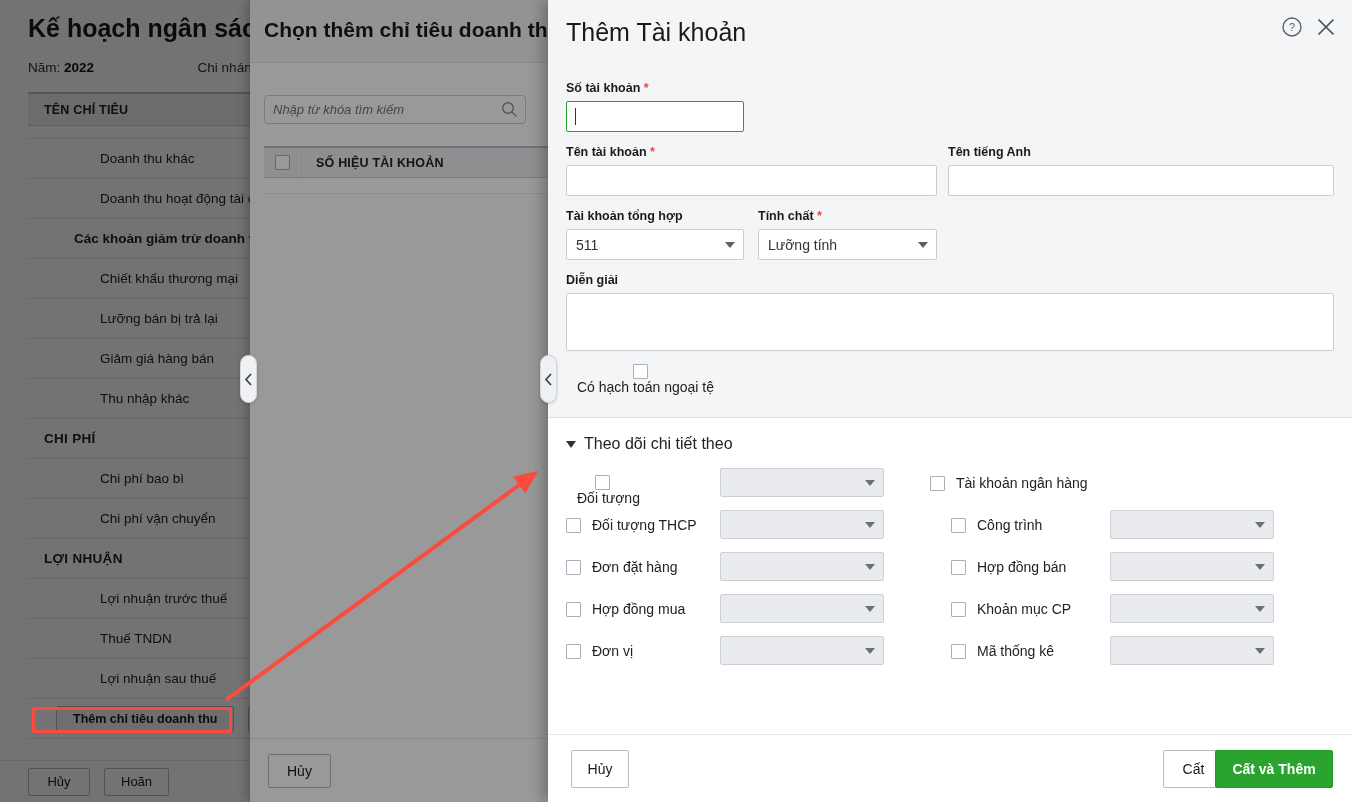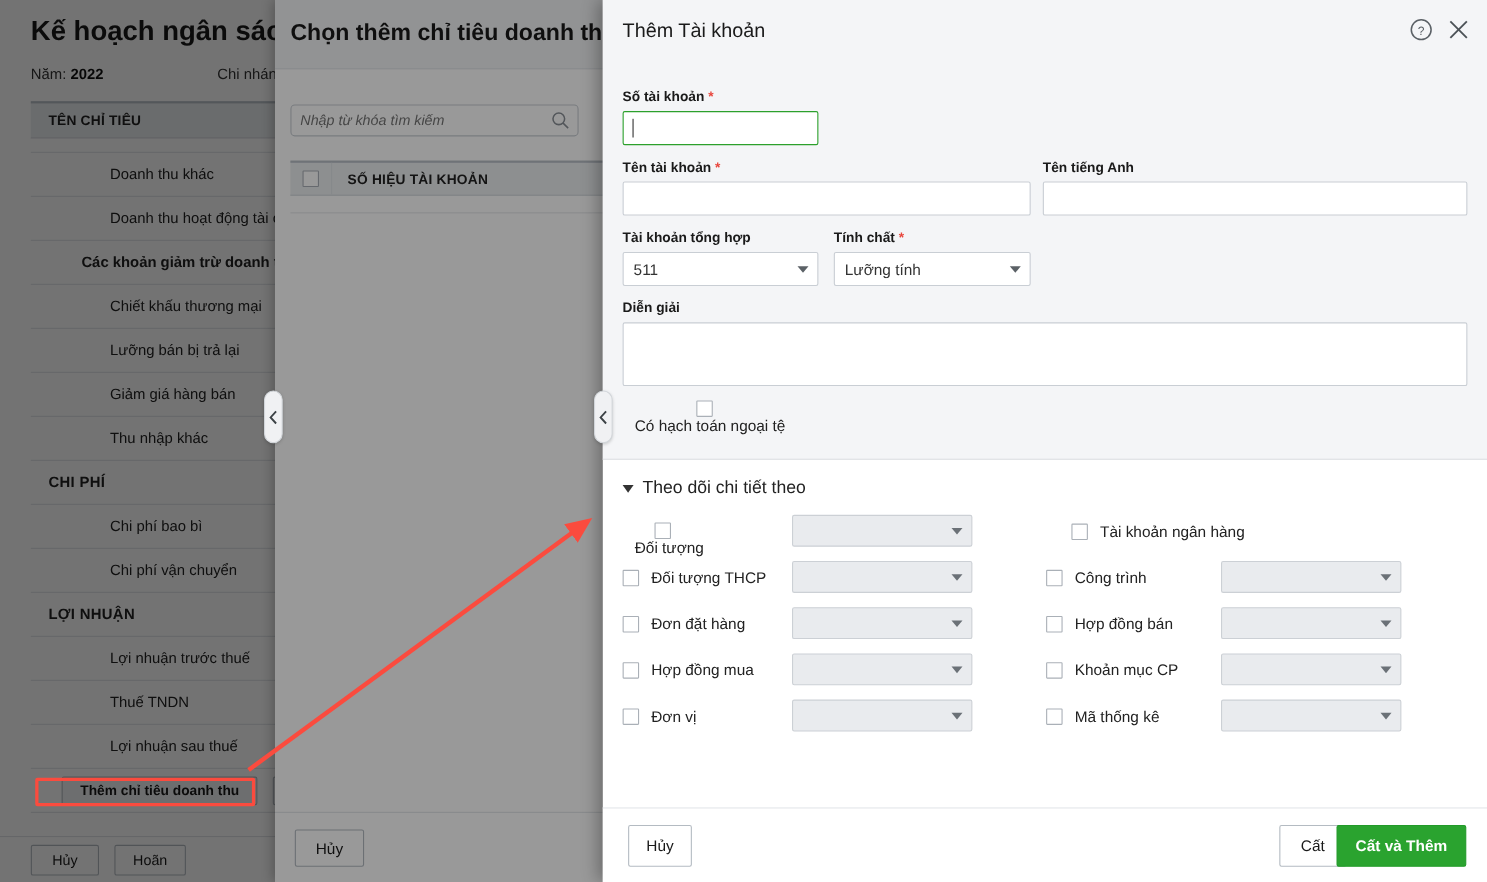--- a/index.html
+++ b/index.html
@@ -161,21 +161,21 @@
   
   .top-modal {
     position: absolute; left: 548px; top: 0; width: 804px; height: 802px;
     background: #ffffff; box-shadow: -4px 0 14px rgba(0,0,0,.3);
   }
   .tm-upper {
     position: absolute; left: 0; top: 0; width: 100%; height: 418px;
     background: #f4f5f7; border-bottom: 1px solid #dcdfe3;
   }
   .tm-title {
-    position: absolute; left: 18px; top: 18px; font-size: 18px; color: #1a1a1a;
+    position: absolute; left: 18px; top: 18px; font-size: 25px; color: #1a1a1a;
     white-space: nowrap;
   }
   .tm-icons { position: absolute; right: 15px; top: 16px; display: flex; gap: 12px; }
   .tm-icons .ic { width: 22px; height: 22px; cursor: pointer; }
 
   .fld-label {
     position: absolute; font-size: 12.5px; font-weight: bold; color: #1a1a1a;
     white-space: nowrap;
   }
   .fld-label .req { color: #e8453c; font-weight: bold; }
@@ -514,21 +514,21 @@
     <div class="cbrow" style="left:18px; top:643px;">
       <span class="cb"></span>
       <span class="cl">Đơn vị</span>
     </div>
     <div class="dd-dis" style="left:172px; top:636px; width:164px; height:29px;">
       <span class="arrow">
           <i class="tri"></i>
         </span>
     </div>
 
-    <div class="cbrow" style="left:426px; top:475px;text-align:center;">
+    <div class="cbrow" style="left:382px; top:475px;text-align:center;">
       <span class="cb"></span>
       <span class="cl">Tài khoản ngân hàng</span>
     </div>
 
     <div class="cbrow" style="left:403px; top:517px;">
       <span class="cb"></span>
       <span class="cl">Công trình</span>
     </div>
     <div class="dd-dis" style="left:562px; top:510px; width:164px; height:29px;">
       <span class="arrow">

